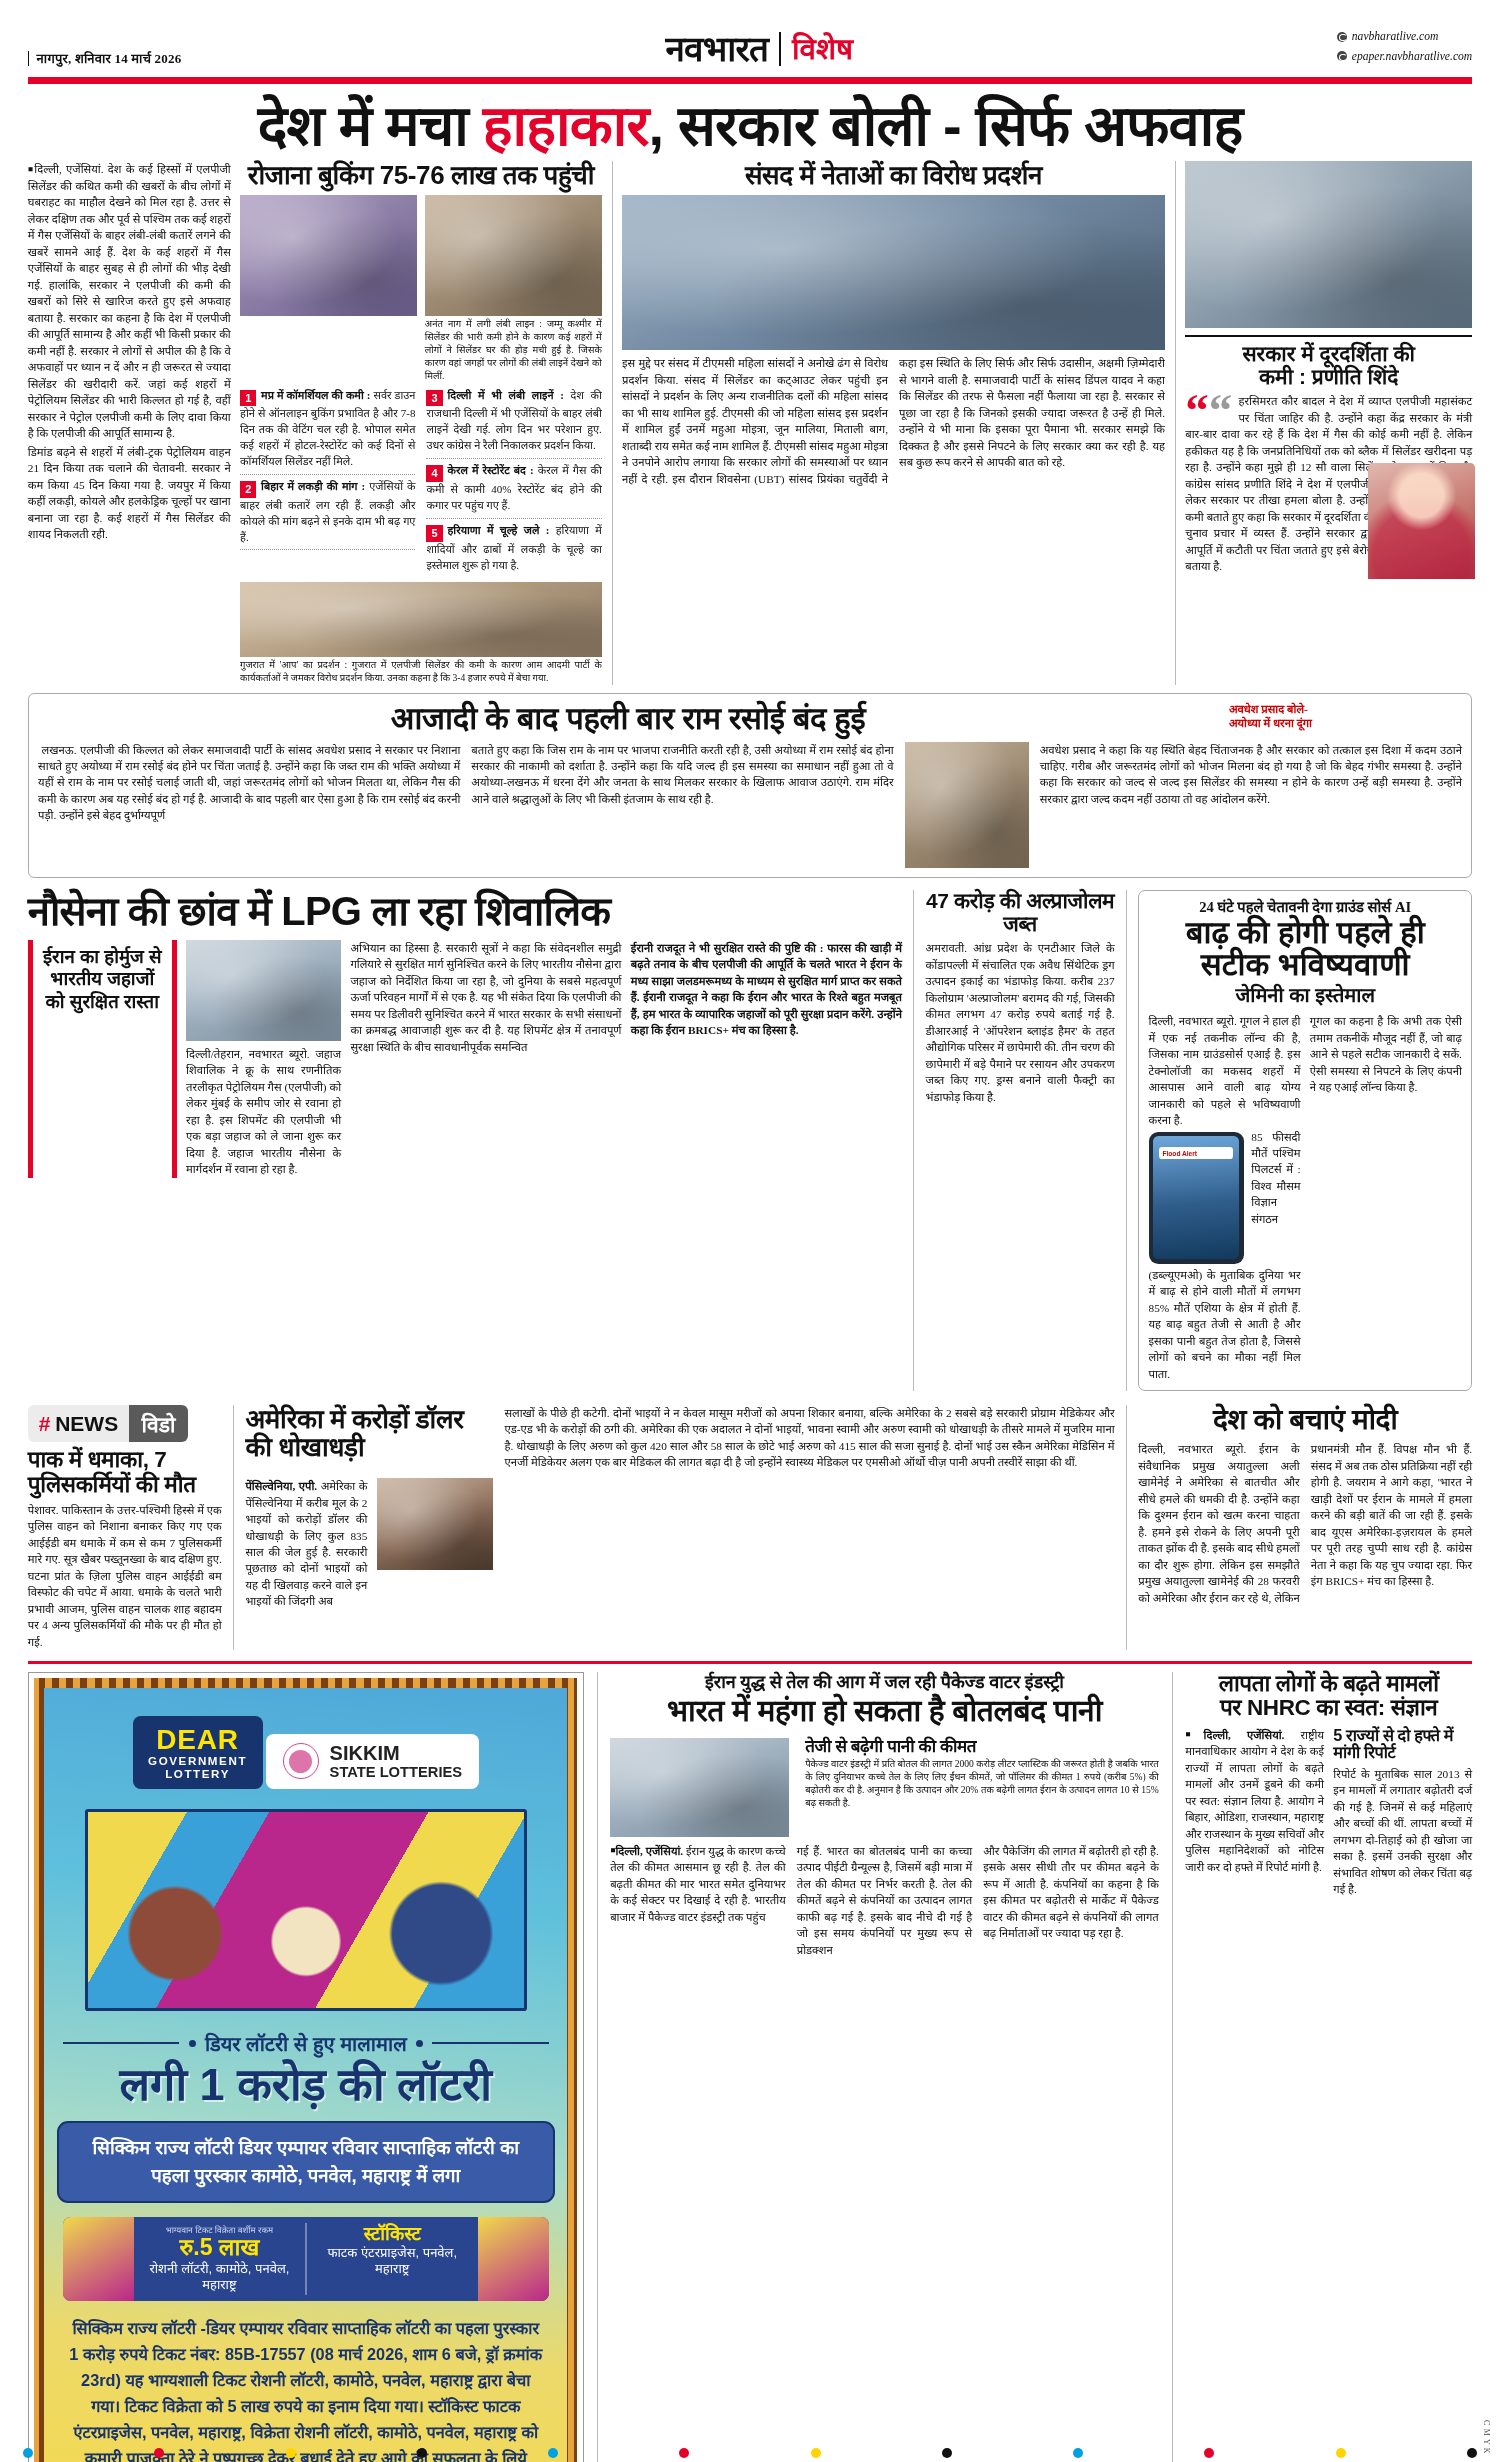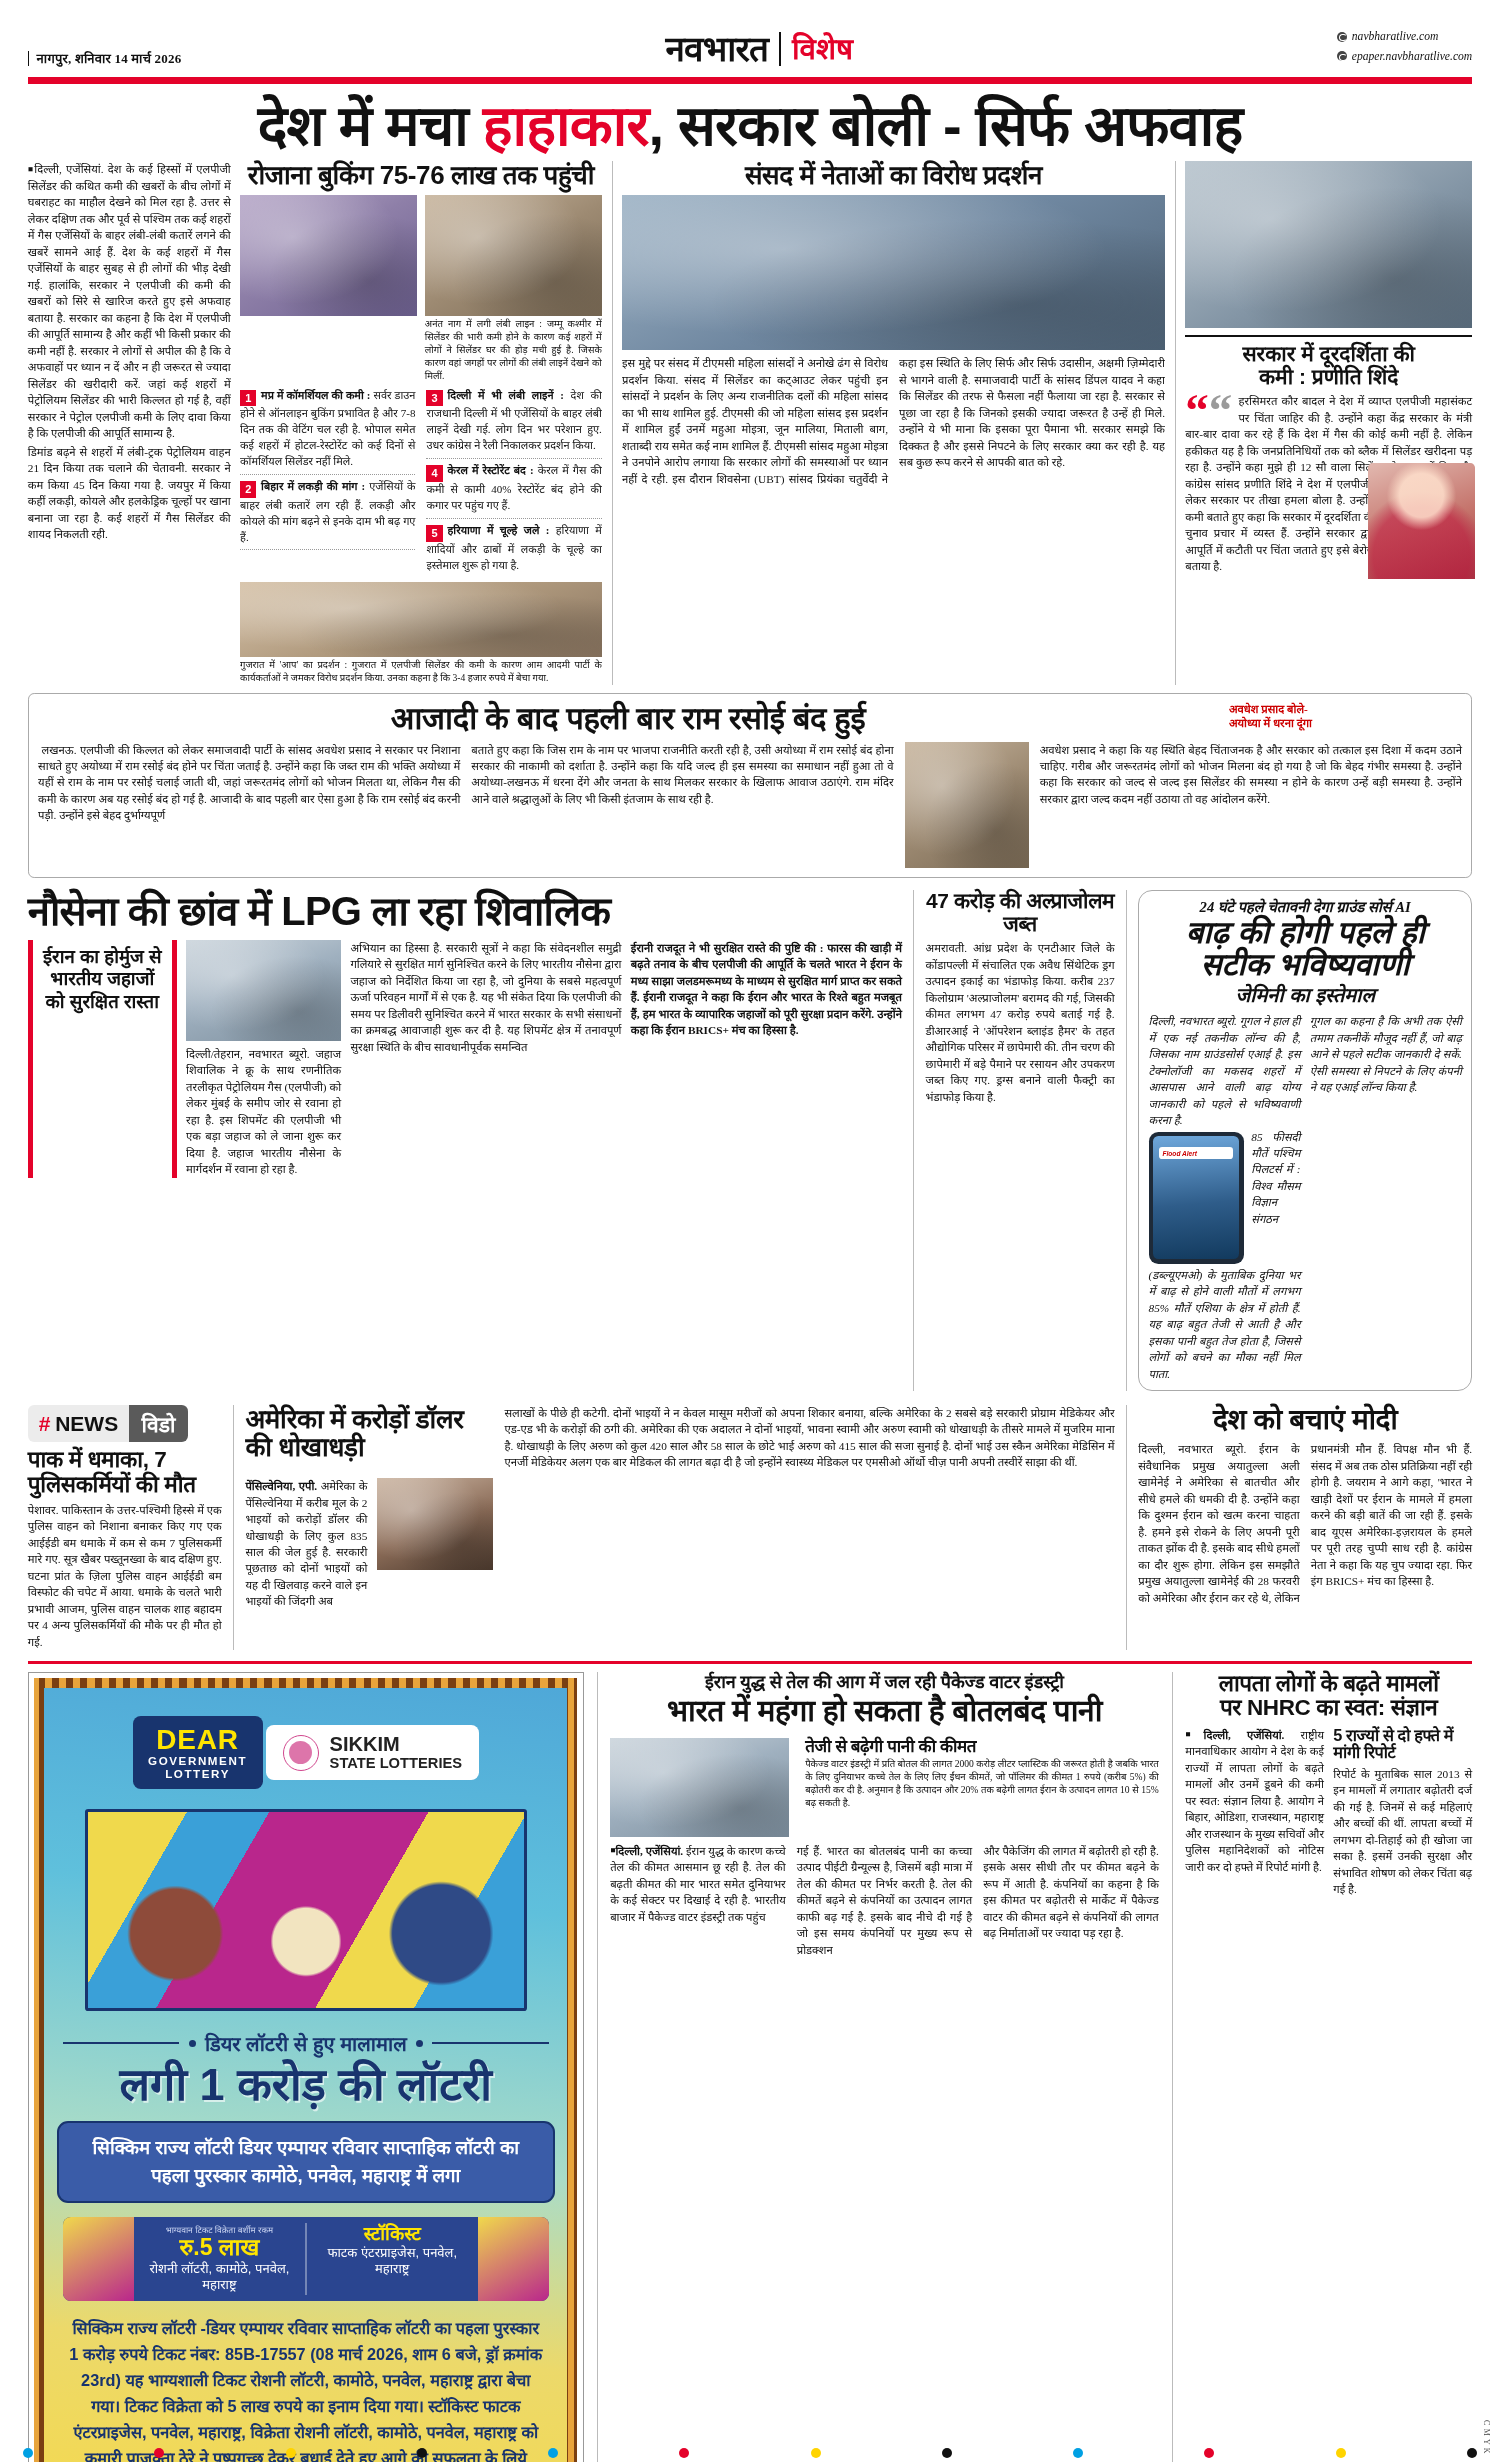--- a/index.html
+++ b/index.html
@@ -101,40 +101,40 @@
                 padding:6.2px 7.8px; font-size:18.6px; font-weight:900; line-height:1.2;
                 font-family:"Liberation Sans", sans-serif; text-align:center;}
 
   .newsvideo { display:inline-flex; align-items:stretch; border-radius:6.2px; overflow:hidden;
                font-family:"Liberation Sans",sans-serif; }
   .nv-a { background:#ececec; padding:4.7px 11px; font-size:21px; font-weight:900;
           display:flex; align-items:center; gap:4.7px;}
   .nv-hash { color:#e4022a; }
   .nv-b { background:#5a5a5a; color:#fff; padding:4.7px 12.4px; font-size:21px; font-weight:900; }
 
-  .ai-box { border:0.8px solid #aaa; border-radius:14px; padding:7.8px 9.3px;font-style:italic; }
+  .ai-box { border:0.8px solid #aaa; border-radius:7px; padding:7.8px 9.3px; }
   .ai-k { font-size:14.7px; font-weight:700; text-align:center; line-height:1.2;}
   .ai-h { font-size:31px; font-weight:900; text-align:center; line-height:1.06;
           font-family:"Liberation Sans",sans-serif; }
   .ai-sub { font-size:20px; font-weight:900; text-align:center; line-height:1.15;
             font-family:"Liberation Sans",sans-serif; margin-top:1.6px;}
   .phone { width:95px; height:132px; border-radius:9.3px; background:#1e2a38; padding:4.7px;
            float:left; margin:3.1px 7.8px 3.1px 0;}
   .phone-scr { width:100%; height:100%; border-radius:5.4px;
                background:linear-gradient(175deg,#6fa8dc,#2f5d8a 55%,#123a5e); position:relative;}
   .flood-alert{position:absolute;left:6.2px;top:11px;right:6.2px;background:#fff;border-radius:3.1px;
                padding:2.3px 3.1px;font-size:6.6px;font-weight:700;color:#c00;
                font-family:"Liberation Sans",sans-serif;}
 
   
   .ad { border:0.8px solid #999; padding:5.4px; }
   .ad-inner { border:10px solid; border-image:repeating-linear-gradient(90deg,#e8a43c 0 7px,#7a3f12 7px 14px) 13;
               background:linear-gradient(185deg,#4fa8d8 0%,#5fc0dc 26%,#a9dcc8 56%,#ecd96a 78%,#f4d94e 100%);
               padding:14px 12.4px; }
-  .ad-logos { display:flex; justify-content:center; align-items:center; gap:3px; margin:14px 0 20px;}
+  .ad-logos { display:flex; justify-content:center; align-items:flex-end; gap:3px; margin:14px 0 20px;}
   .ad-dear { background:#18346e; border-radius:7.8px; padding:9.3px 15.5px; text-align:center;
              font-family:"Liberation Sans",sans-serif; }
   .ad-dear .d1 { color:#ffe500; font-size:28px; font-weight:900; letter-spacing:0.8px; line-height:1;}
   .ad-dear .d2 { color:#fff; font-size:11.6px; font-weight:900; letter-spacing:1.6px;}
   .ad-dear .d3 { color:#fff; font-size:11.6px; font-weight:900; letter-spacing:1.6px;}
   .ad-sik { background:#fff; border-radius:7.8px; padding:9.3px 17px; display:flex;
             align-items:center; gap:11px; font-family:"Liberation Sans",sans-serif;}
   .sik-seal { width:36px;height:36px;border-radius:50%;border:1.9px solid #d1478e;
               position:relative;flex:none;}
   .sik-seal::after{content:"";position:absolute;inset:5.4px;border-radius:50%;background:#d1478e;opacity:.75;}

